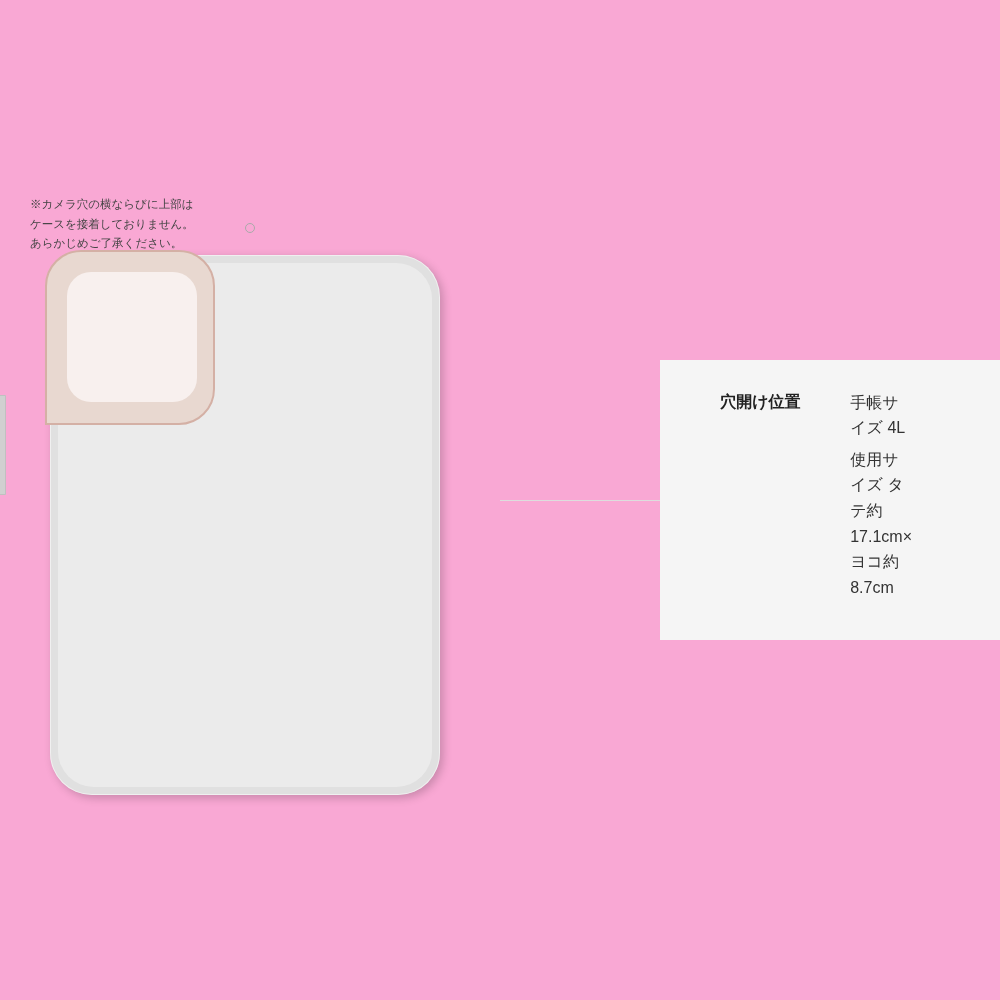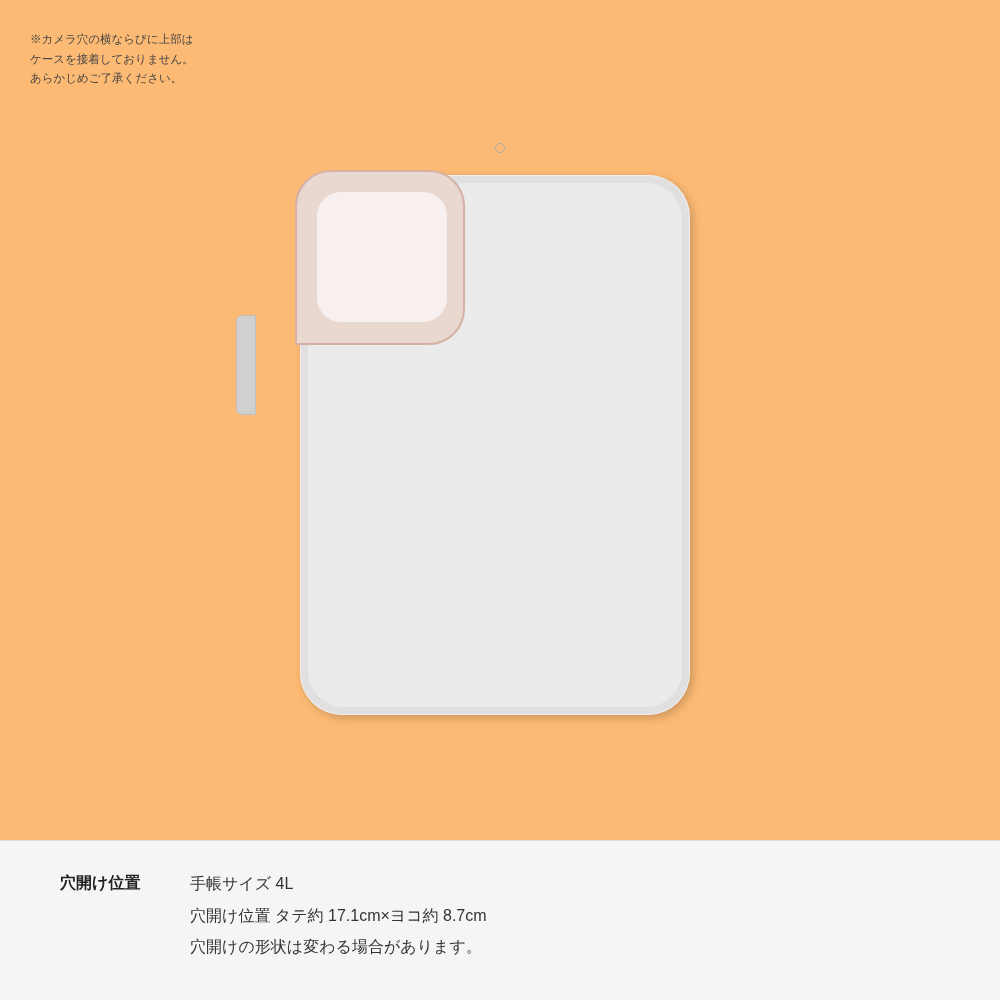--- a/index.html
+++ b/index.html
@@ -13,24 +13,24 @@
       height: 1000px;
       background-color: #ffffff;
       font-family: 'Hiragino Sans', 'Hiragino Kaku Gothic ProN', 'Meiryo', sans-serif;
       overflow: hidden;
       position: relative;
     }
 
     .page-container {
       width: 1000px;
       height: 1000px;
-      background-color: #fdba74;
-      position: relative;
-      display: flex;
-      flex-direction: column;
+      background-color: #f9a8d4;
+      position: relative;
+      display: flex;
+      flex-direction: row;
       align-items: center;
       justify-content: flex-start;
     }
 
     
     .case-illustration-area {
       width: 100%;
       flex: 1;
       display: flex;
       align-items: center;
@@ -51,21 +51,21 @@
     .note-text {
       font-size: 11.5px;
       color: #444;
       line-height: 1.7;
       text-align: left;
     }
 
     
     .bottom-info-section {
       width: 100%;
-      padding: 30px 44px 40px 60px;
+      padding: 30px 88px 40px 60px;
       background-color: #f5f5f5;
       display: flex;
       align-items: flex-start;
       gap: 0;
     }
 
     .hole-position-label {
       font-size: 16px;
       font-weight: bold;
       color: #222;
@@ -204,19 +204,18 @@
   </div>
 
   <div style="width:100%; height:1px; background:#ddd; margin: 0;"></div>
 
   <div class="bottom-info-section">
 
     <div class="hole-position-label">穴開け位置</div>
 
     <div class="device-info">
       <div class="device-detail">手帳サイズ 4L</div>
-      <div class="device-detail">穴開け位置 タテ約 17.1cm×ヨコ約 8.7cm</div>
-      <div class="device-detail">穴開けの形状は変わる場合があります。</div>
+      <div class="device-detail">使用サイズ タテ約 17.1cm×ヨコ約 8.7cm</div>
     </div>
 
   </div>
 
 </div>
 
 </body></html>

